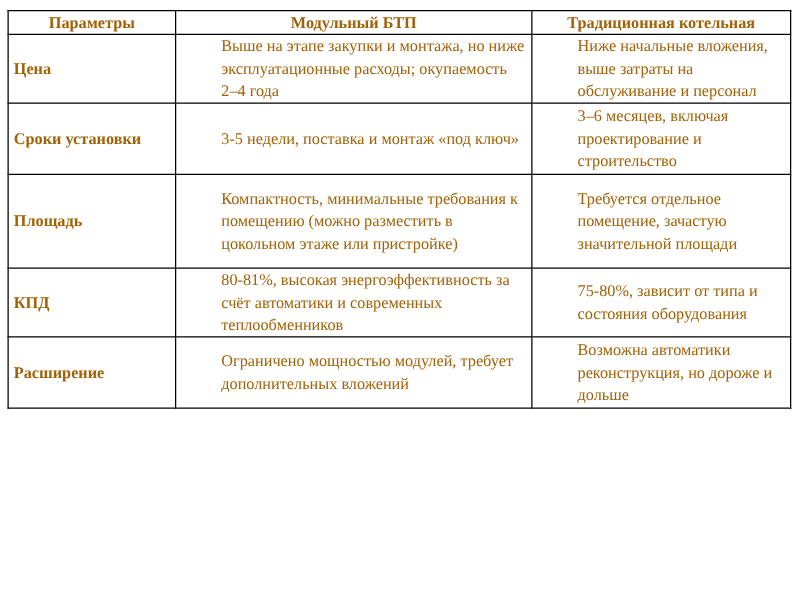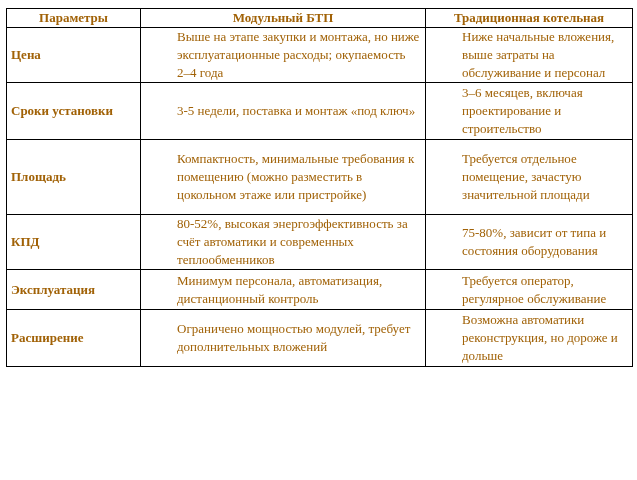--- a/index.html
+++ b/index.html
@@ -53,27 +53,22 @@
       <td class="txt">3-5 недели, поставка и монтаж «под ключ»</td>
       <td class="txt">3–6 месяцев, включая проектирование и строительство</td>
     </tr>
     <tr style="height:75px">
       <td class="param">Площадь</td>
       <td class="txt">Компактность, минимальные требования к помещению (можно разместить в цокольном этаже или пристройке)</td>
       <td class="txt">Требуется отдельное помещение, зачастую значительной площади</td>
     </tr>
     <tr style="height:53px">
       <td class="param">КПД</td>
-      <td class="txt">80-52%, высокая энергоэффективность за счёт автоматики и современных теплообменников</td>
+      <td class="txt">80-81%, высокая энергоэффективность за счёт автоматики и современных теплообменников</td>
       <td class="txt">75-80%, зависит от типа и состояния оборудования</td>
-    </tr>
-    <tr style="height:40px">
-      <td class="param">Эксплуатация</td>
-      <td class="txt">Минимум персонала, автоматизация, дистанционный контроль</td>
-      <td class="txt">Требуется оператор, регулярное обслуживание</td>
     </tr>
     <tr style="height:57px">
       <td class="param">Расширение</td>
       <td class="txt">Ограничено мощностью модулей, требует дополнительных вложений</td>
       <td class="txt">Возможна автоматики реконструкция, но дороже и дольше</td>
     </tr>
   </tbody>
 </table>
 
 </body></html>

